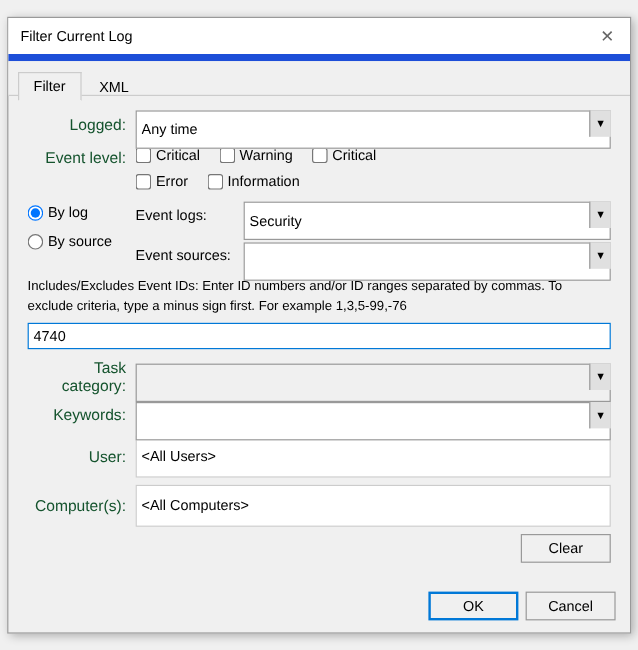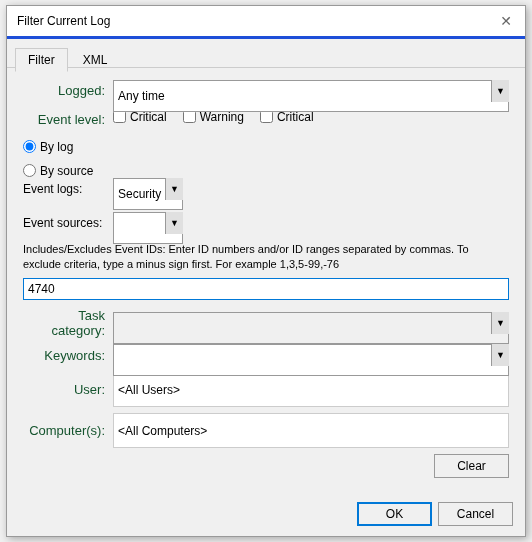--- a/index.html
+++ b/index.html
@@ -20,21 +20,21 @@
       border: 1px solid #999;
       box-shadow: 2px 2px 8px rgba(0,0,0,0.3);
     }
 
     .title-bar {
       background: #fff;
       padding: 6px 10px;
       display: flex;
       justify-content: space-between;
       align-items: center;
-      border-bottom: 3px solid #1d4ed8;
+      border-bottom: 6px solid #1d4ed8;
     }
 
     .title-bar-text {
       font-size: 12px;
       color: #000;
     }
 
     .close-btn {
       width: 18px;
       height: 18px;
@@ -311,25 +311,35 @@
           </div>
           <div class="checkbox-item">
             <input type="checkbox" id="warning" style="">
             <label for="warning">Warning</label>
           </div>
           <div class="checkbox-item">
             <input type="checkbox" id="verbose" style="">
             <label for="verbose">Critical</label>
           </div>
         </div>
-      </div>
-    </div>
-
-    
-    <div class="divider-row" style="margin-top:6px; margin-bottom:6px;flex-direction:column;">
+        <div style="display:flex; align-items:center; gap:0;">
+          <div class="checkbox-item">
+            <input type="checkbox" id="error" style="">
+            <label for="error">Error</label>
+          </div>
+          <div class="checkbox-item">
+            <input type="checkbox" id="information" style="">
+            <label for="information">Information</label>
+          </div>
+        </div>
+      </div>
+    </div>
+
+    
+    <div class="divider-row" style="margin-top:6px; margin-bottom:6px;">
       <div class="radio-col">
         <div class="radio-item">
           <input type="radio" name="logsource" id="bylog" checked="" style="">
           <label for="bylog">By log</label>
         </div>
         <div class="radio-item" style="margin-top:6px;">
           <input type="radio" name="logsource" id="bysource" style="">
           <label for="bysource">By source</label>
         </div>
       </div>

